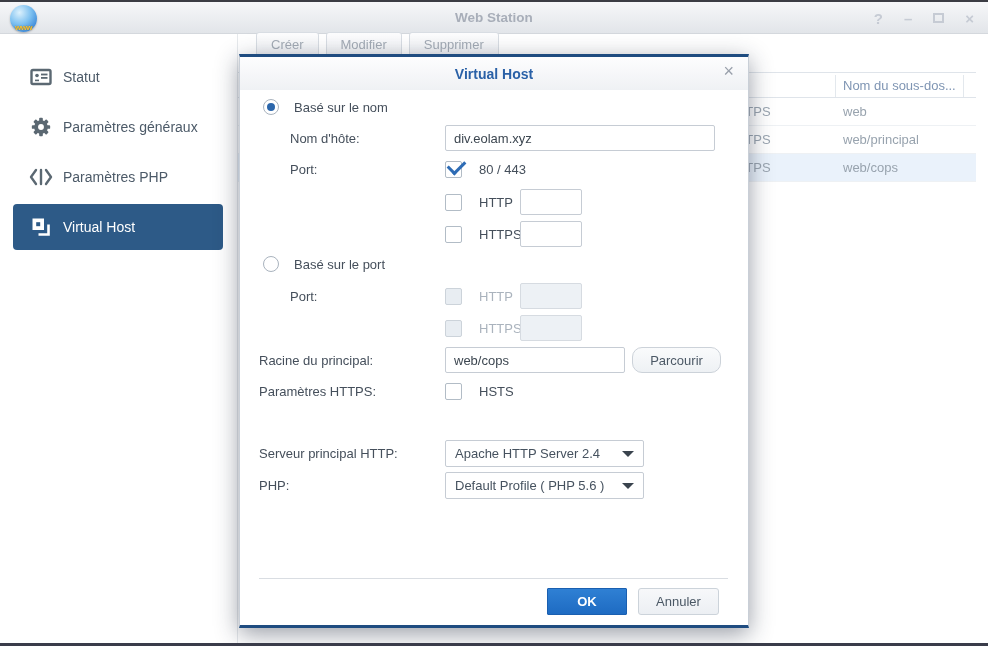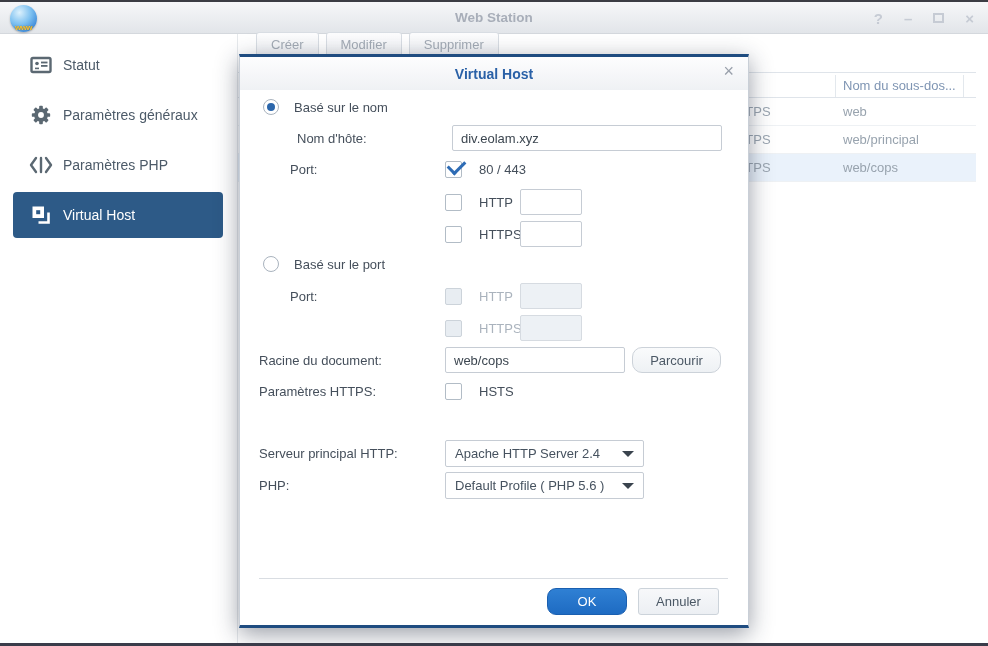--- a/index.html
+++ b/index.html
@@ -17,21 +17,21 @@
   .globe-www { position:absolute; bottom:0px; left:50%; transform:translateX(-50%);
                font-size:8px; font-weight:bold; color:#f2c23e; letter-spacing:-.5px; text-shadow:0 0 1px #7d6218; }
   .win-title { position:absolute; left:0; right:0; top:8px; text-align:center;
                font-weight:bold; font-size:13.5px; color:#a8aeb9; }
   .win-controls { position:absolute; right:14px; top:0; height:32px; display:flex; align-items:center; gap:21px; color:#c6cbd4; }
   .wc { font-size:15px; font-weight:bold; line-height:1; cursor:default; }
   .wc-max { width:11px; height:10px; border:2px solid #c6cbd4; }
 
   
   .bodyrow { display:flex; height:609px; }
-  .sidebar { width:238px; background:#fff; border-right:1px solid #e6e9ec; padding:8px 14px 0 13px; }
+  .sidebar { width:238px; background:#fff; border-right:1px solid #e6e9ec; padding:20px 14px 0 13px; }
   .side-item { height:46px; display:flex; align-items:center; padding-left:15px; border-radius:4px;
                color:#4c5a68; font-size:14px; margin-bottom:4px; cursor:pointer; }
   .side-item.active { background:#2d5a87; color:#fff; }
   .side-icon { width:26px; margin-right:9px; display:flex; justify-content:center; align-items:center; }
 
   .main { position:relative; flex:1; background:#fff; }
 
   
   .toolbar { position:absolute; top:-2px; left:18px; display:flex; gap:7px; }
   .tbtn { height:25px; padding:0 14px; font-size:13px; color:#a3abb5;
@@ -88,22 +88,22 @@
   .btn-browse { width:89px; height:26px; background:linear-gradient(#fafbfc,#eef1f4); border:1px solid #ccd2d9;
                 border-radius:10px; font-size:13px; color:#4c5966; cursor:pointer; }
 
   .select { width:199px; height:27px; border:1px solid #c6ccd4; border-radius:2px; background:#fff;
             display:flex; align-items:center; justify-content:space-between; padding:0 9px;
             color:#46525f; cursor:pointer; }
   .caret { width:0; height:0; border-left:6px solid transparent; border-right:6px solid transparent;
            border-top:6px solid #3a444e; }
 
   .dlg-divider { position:absolute; left:19px; right:20px; top:488px; height:1px; background:#d9dde2; }
-  .btn-ok { position:absolute; top:498px; left:307px; width:80px; height:27px; border-radius:9px;
-            background:linear-gradient(#2f80d4,#1e6bc2); border:1px solid #1a5fb0; color:#fff; font-size:13px; cursor:pointer; }
+  .btn-ok { position:absolute; top:498px; left:307px; width:80px; height:27px; border-radius:1px;
+            background:linear-gradient(#2f80d4,#1e6bc2); border:1px solid #1a5fb0; color:#fff; font-size:13px; cursor:pointer;font-weight:bold; }
   .btn-cancel { position:absolute; top:498px; left:398px; width:81px; height:27px; border-radius:3px;
             background:linear-gradient(#f7f8fa,#eceff3); border:1px solid #ccd3da; color:#4a5764; font-size:13px; cursor:pointer; }
 
   .bottom-line { position:absolute; left:0; right:0; bottom:0; height:3px; background:#3a3c4a; z-index:30; }
 
   button { font-family:"Liberation Sans",sans-serif; }
 </style>
 </head>
 <body>
 
@@ -210,21 +210,21 @@
       <span class="dlg-close">×</span>
     </div>
 
     <div class="dlg-body">
 
       <div class="drow radiorow" style="top:6px; height:22px;">
         <span class="radio selected"></span>
         <span class="rlabel">Basé sur le nom</span>
       </div>
 
-      <div class="drow" style="top:35px; height:26px;justify-content:center;">
+      <div class="drow" style="top:35px; height:26px;">
         <span class="lbl indent">Nom d'hôte:</span>
         <input class="txt host" type="text" value="div.eolam.xyz" style="">
       </div>
 
       <div class="drow" style="top:68px; height:22px;">
         <span class="lbl indent">Port:</span>
         <span class="cbx checked"></span>
         <span class="cblabel">80 / 443</span>
       </div>
 
@@ -255,21 +255,21 @@
       </div>
 
       <div class="drow" style="top:225px; height:26px;">
         <span class="lbl"></span>
         <span class="cbx disabled"></span>
         <span class="cblabel fixedw dimtext">HTTPS</span>
         <input class="txt small" type="text" disabled="" value="" style="">
       </div>
 
       <div class="drow" style="top:257px; height:26px;">
-        <span class="lbl">Racine du document:</span>
+        <span class="lbl">Racine du principal:</span>
         <input class="txt root" type="text" value="web/cops" style="">
         <button class="btn-browse">Parcourir</button>
       </div>
 
       <div class="drow" style="top:290px; height:22px;">
         <span class="lbl">Paramètres HTTPS:</span>
         <span class="cbx"></span>
         <span class="cblabel">HSTS</span>
       </div>
 

